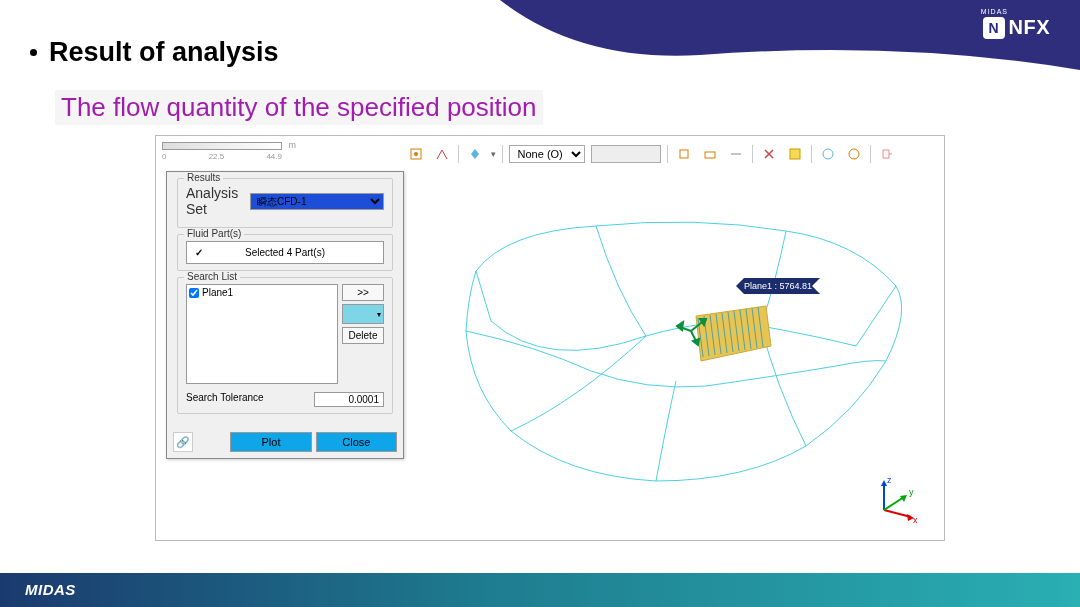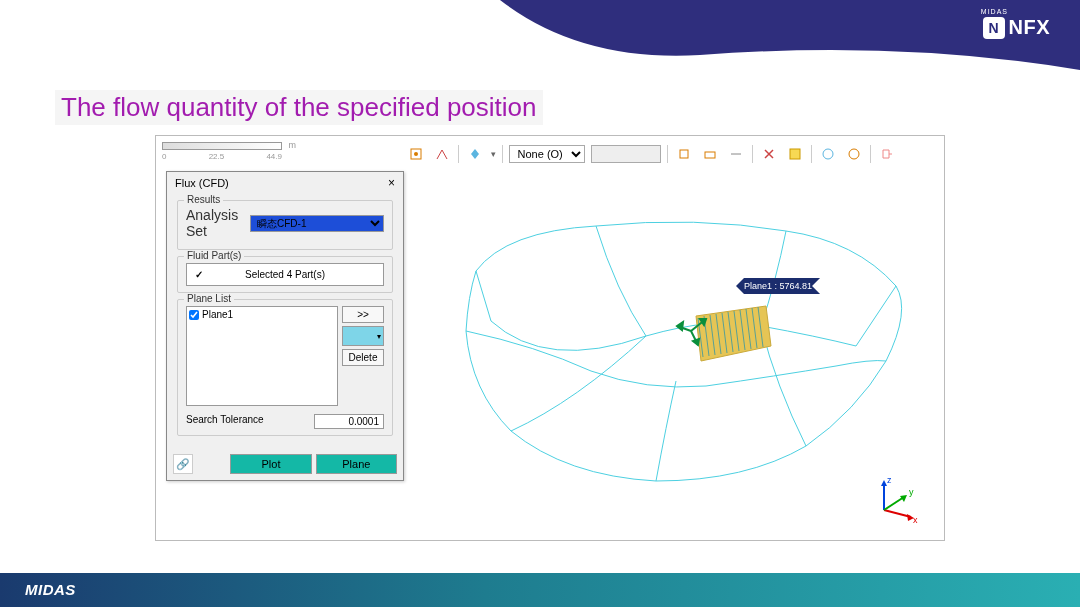--- a/index.html
+++ b/index.html
@@ -51,21 +51,21 @@
     .plane-item { display: flex; align-items: center; gap: 3px; }
     .plane-buttons { display: flex; flex-direction: column; gap: 3px; width: 42px; }
     .small-btn { padding: 2px; font-size: 10px; border: 1px solid #999; background: #f8f8f8; cursor: pointer; }
     .color-btn { height: 20px; background: #7ed5e8; border: 1px solid #999; display: flex; align-items: center; justify-content: flex-end; padding-right: 2px; }
     
     .tol-row { display: flex; align-items: flex-start; gap: 6px; margin-top: 8px; }
     .tol-input { width: 70px; font-size: 10px; padding: 1px 4px; border: 1px solid #999; text-align: right; }
     
     .dialog-footer { display: flex; gap: 4px; padding: 6px; align-items: center; }
     .link-icon { width: 20px; height: 20px; border: 1px solid #ccc; background: #fff; display: flex; align-items: center; justify-content: center; font-size: 11px; cursor: pointer; }
-    .footer-btn { flex: 1; padding: 3px; font-size: 11px; border: 1px solid #999; background: #14b8a6; cursor: pointer; }
+    .footer-btn { flex: 1; padding: 3px; font-size: 11px; border: 1px solid #999; background: #0ea5e9; cursor: pointer; }
     
     .viewport { position: absolute; top: 35px; left: 260px; width: 520px; height: 360px; }
     
     .annotation { position: absolute; top: 142px; left: 580px; background: #1b2d6d; color: #fff; font-size: 9px; padding: 3px 8px; clip-path: polygon(0 50%, 8px 0, 100% 0, calc(100% - 8px) 50%, 100% 100%, 8px 100%); }
     
     .axis-gizmo { position: absolute; bottom: 15px; right: 25px; width: 50px; height: 50px; }
     
     .footer-bg { position: absolute; bottom: 0; left: 0; width: 100%; height: 34px; background: linear-gradient(90deg, #1a3a6e 0%, #1e7c8f 45%, #2aafb3 100%); }
     .midas-logo { position: absolute; bottom: 9px; left: 25px; color: #fff; font-weight: 800; font-size: 15px; font-style: italic; letter-spacing: 0.5px; }
   </style>
@@ -77,20 +77,24 @@
   <svg class="swoosh" viewBox="0 0 580 90" preserveAspectRatio="none">
     <path d="M 0 0 L 580 0 L 580 70 Q 400 40 200 55 Q 80 62 0 0 Z" fill="#2f2e7d"></path>
   </svg>
 
   <div class="logo-nfx">
     <span class="logo-nfx-midas">MIDAS</span>
     <div class="logo-nfx-icon">N</div>
     <div class="logo-nfx-text">NFX</div>
   </div>
 
+  <div class="bullet-title">
+    <div class="dot"></div>
+    <h1>Result of analysis</h1>
+  </div>
 
   <div class="subtitle">The flow quantity of the specified position</div>
 
   <div class="screenshot-area">
 
     <div class="ruler">
       <div class="ruler-bar"></div>
       <div class="ruler-ticks">
         <span>0</span>
         <span>22.5</span>
@@ -161,44 +165,40 @@
         </div>
       <div class="tb-sep"></div>
       <div class="tb-btn">
           <svg width="14" height="14">
             <path d="M3 3 L9 3 L9 11 L3 11 Z M9 7 L12 7" fill="none" stroke="#e88"></path>
           </svg>
         </div>
     </div>
 
     <div class="dialog">
-      <div class="dialog-title">
-        <span>Flux (CFD)</span>
-        <span class="dialog-close">×</span>
-      </div>
       <div class="dialog-body">
 
         <div class="group">
           <span class="group-label">Results</span>
           <div class="field-row">
             <span class="field-label">Analysis Set</span>
             <select class="field-select"><option>瞬态CFD-1</option></select>
           </div>
         </div>
 
         <div class="group">
           <span class="group-label">Fluid Part(s)</span>
           <button class="parts-btn">
             <span class="check">✓</span>
             <span>Selected 4 Part(s)</span>
           </button>
         </div>
 
         <div class="group">
-          <span class="group-label">Plane List</span>
+          <span class="group-label">Search List</span>
           <div class="plane-row">
             <div class="plane-list">
               <div class="plane-item">
                 <input type="checkbox" checked="" style="width: 10px; height: 10px;">
                 <span>Plane1</span>
               </div>
             </div>
             <div class="plane-buttons">
               <button class="small-btn">&gt;&gt;</button>
               <div class="color-btn">
@@ -211,21 +211,21 @@
             <span style="font-size:10px">Search Tolerance</span>
             <input class="tol-input" style="margin-left: auto;" value="0.0001">
           </div>
         </div>
 
       </div>
       <div class="dialog-footer">
         <div class="link-icon">🔗</div>
         <div style="flex:0.4"></div>
         <button class="footer-btn">Plot</button>
-        <button class="footer-btn">Plane</button>
+        <button class="footer-btn">Close</button>
       </div>
     </div>
 
     <svg class="viewport" viewBox="0 0 520 360">
       <g stroke="#4dd0e1" stroke-width="1" fill="none">
         <path d="M 60 100 Q 90 60 180 55 Q 280 45 370 60 Q 440 70 480 115 Q 495 140 470 190 Q 440 240 390 275 Q 330 310 240 310 Q 150 305 95 260 Q 55 220 50 160 Q 52 125 60 100 Z"></path>
         <path d="M 60 100 L 75 150 M 180 55 Q 200 120 230 165 M 370 60 Q 360 110 345 155 M 480 115 L 440 175"></path>
         <path d="M 75 150 Q 130 200 230 165 Q 300 145 345 155 Q 400 165 440 175"></path>
         <path d="M 95 260 Q 160 230 230 165 M 390 275 Q 360 215 345 155"></path>
         <path d="M 50 160 Q 120 175 175 200 Q 230 220 290 215 Q 360 205 420 195 Q 455 188 470 190"></path>

